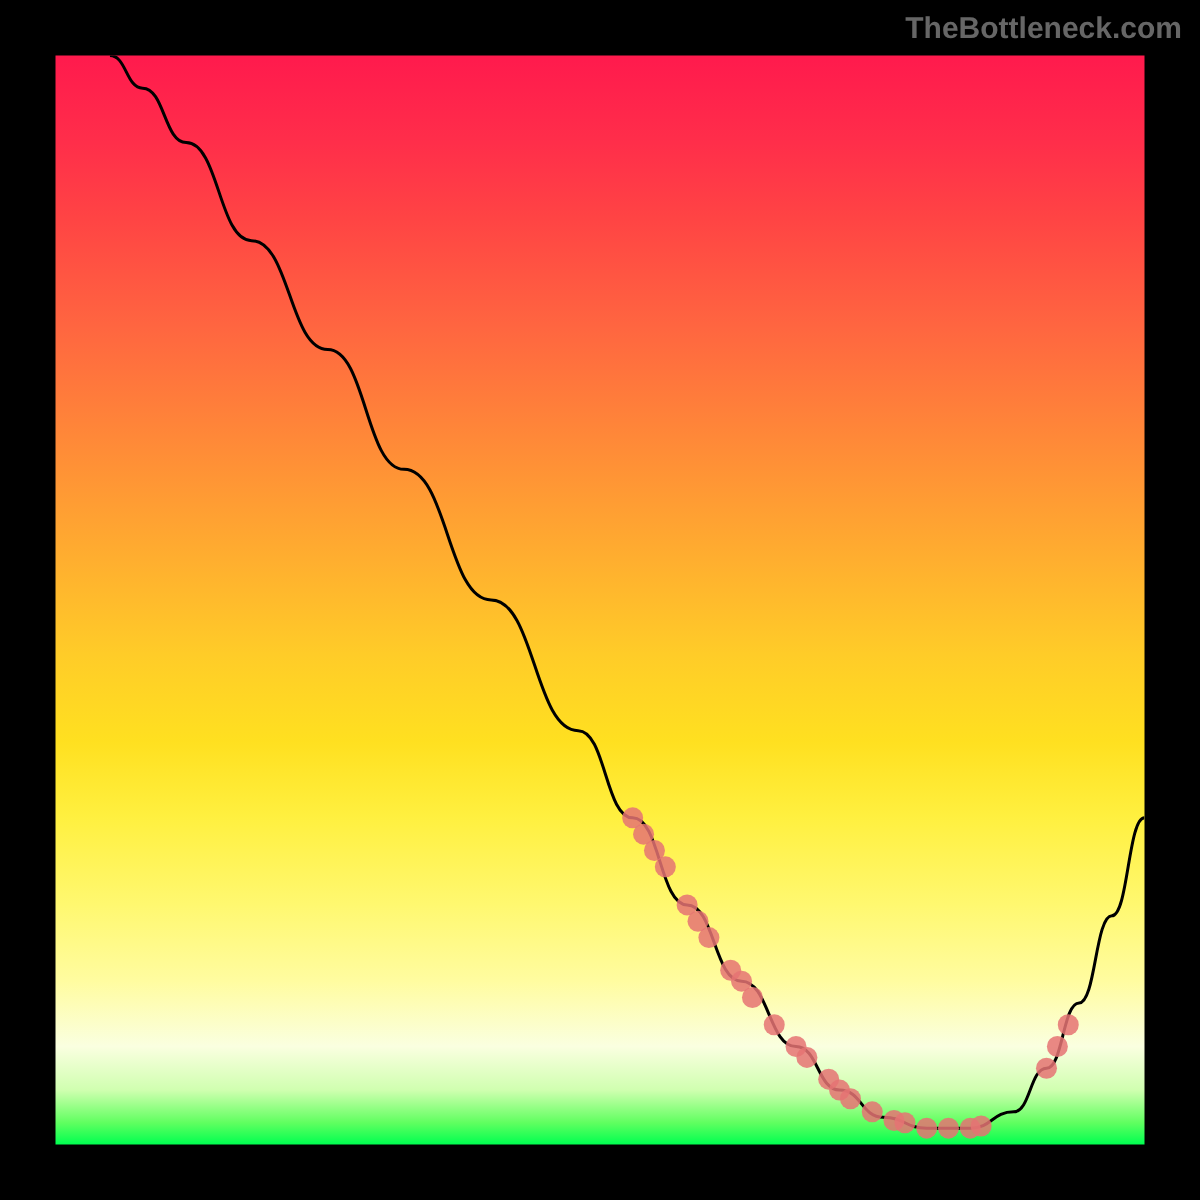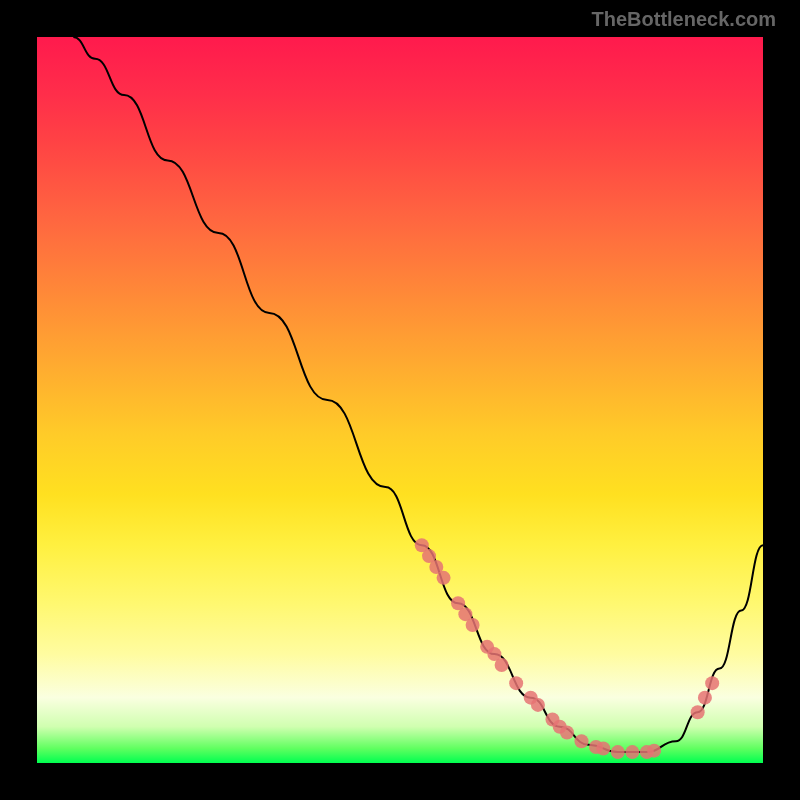--- a/index.html
+++ b/index.html
@@ -6,21 +6,21 @@
   body {
     width: 800px;
     height: 800px;
     background: #000;
     position: relative;
     overflow: hidden;
   }
   .watermark {
     position: absolute;
     top: 8px;
-    right: 24px;
+    right: 12px;
     color: #666;
     font-family: Arial, sans-serif;
     font-size: 20px;
     font-weight: bold;
     z-index: 10;
   }
   .plot-area {
     position: absolute;
     left: 37px;
     top: 37px;

